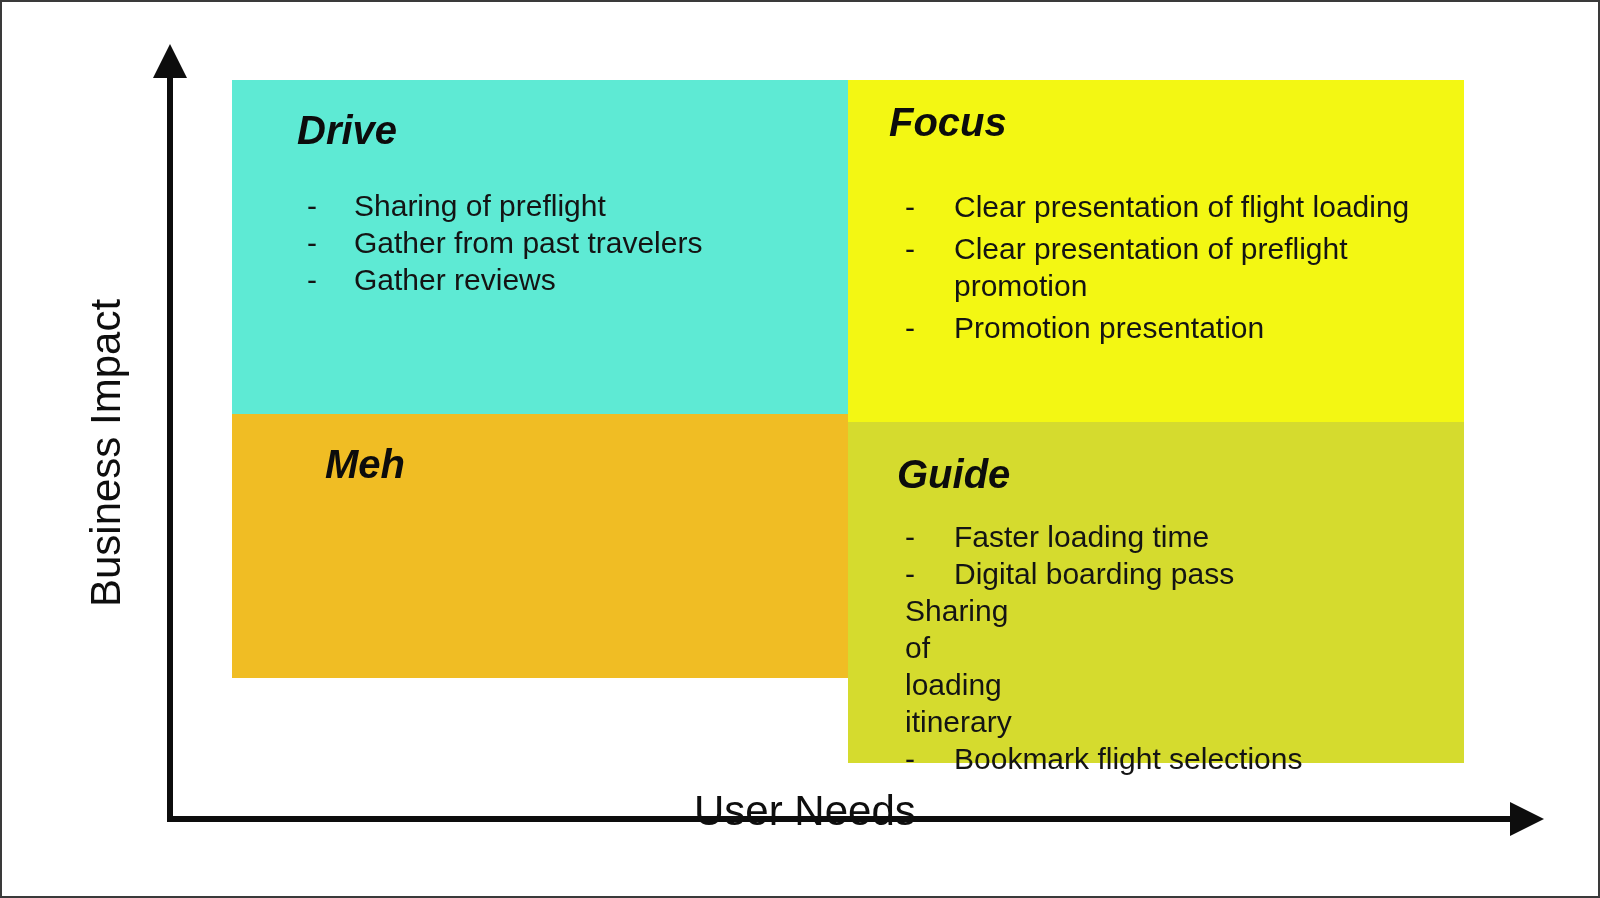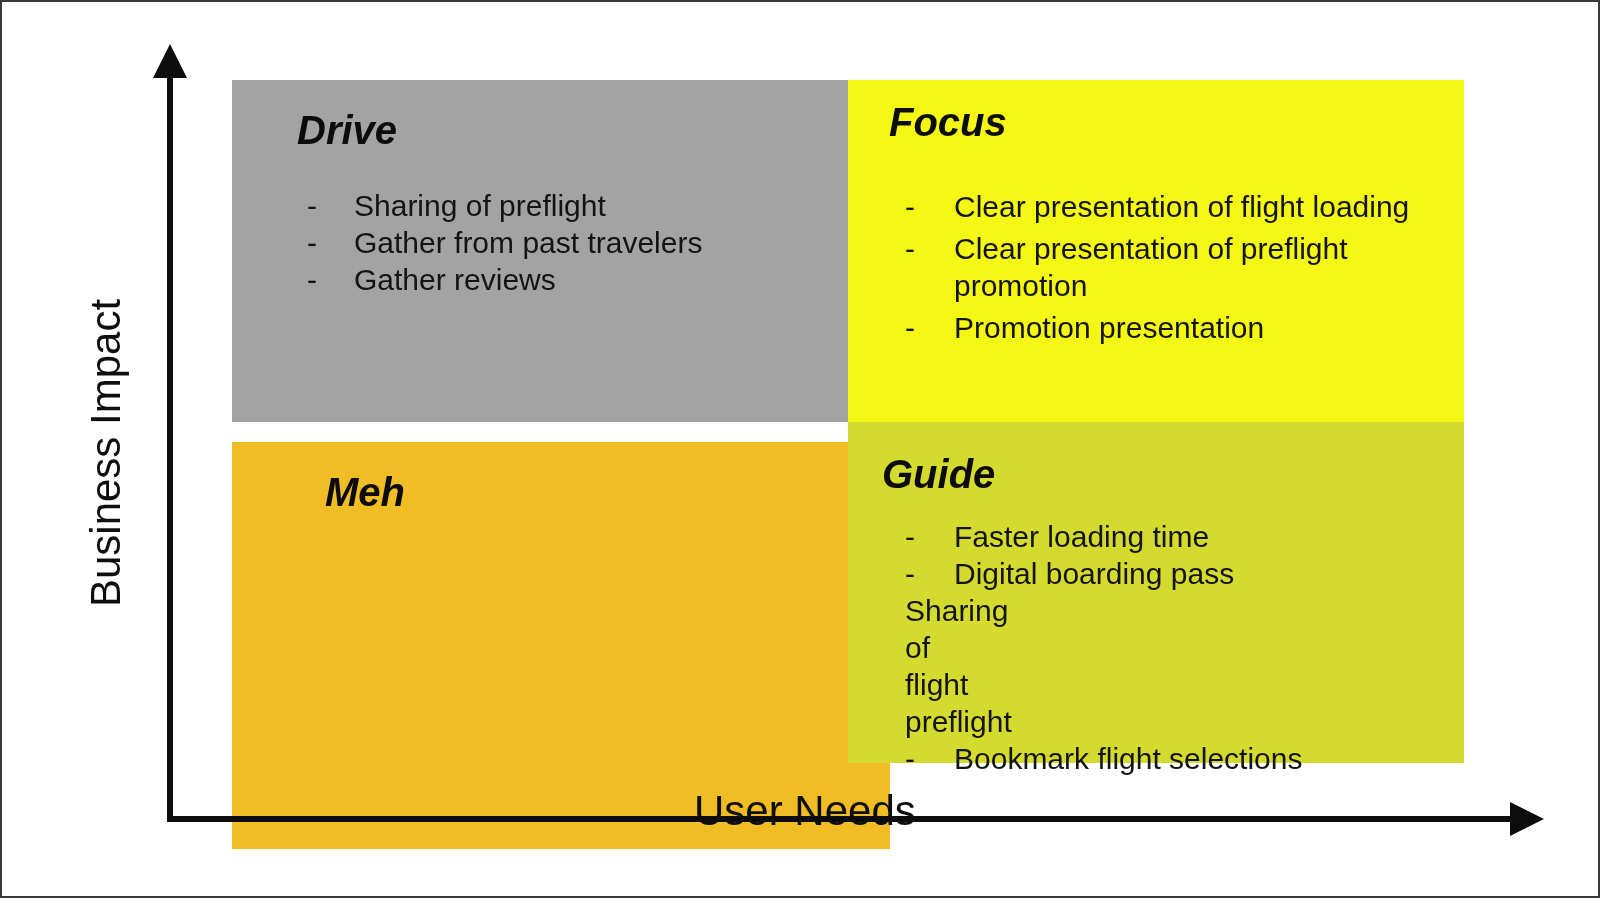--- a/index.html
+++ b/index.html
@@ -9,32 +9,32 @@
     background:#ffffff;
     border:2px solid #3a3a3a;
     box-sizing:border-box;
     overflow:hidden;
     font-family:"Liberation Sans","DejaVu Sans",sans-serif;
     color:#121212;
   }
   .quadrant{position:absolute;}
   #q-drive{left:230px;top:78px;width:616px;height:342px;}
   #q-focus{left:846px;top:78px;width:616px;height:410px;}
-  #q-meh{left:230px;top:440px;width:616px;height:407px;padding-left:42px;}
+  #q-meh{left:230px;top:412px;width:616px;height:264px;}
   #q-guide{left:846px;top:420px;width:616px;height:341px;}
 
   .q-title{
     position:absolute;
     font-size:40px;font-weight:bold;font-style:italic;
     color:#0c0c0c;white-space:nowrap;line-height:1.15;
   }
   #q-drive .q-title{left:65px;top:27px;}
   #q-focus .q-title{left:41px;top:19px;}
   #q-meh  .q-title{left:93px;top:27px;}
-  #q-guide .q-title{left:34px;top:29px;}
+  #q-guide .q-title{left:49px;top:29px;}
 
   .q-list{
     position:absolute;
     font-size:30px;line-height:37px;color:#141414;
   }
   #q-drive .q-list{left:75px;top:107px;width:500px;}
   #q-focus .q-list{left:57px;top:108px;width:520px;}
   #q-guide .q-list{left:57px;top:96px;width:520px;}
 
   .q-item{display:flex;align-items:flex-start;}
@@ -69,21 +69,21 @@
     left:104px;top:451px;
     transform:translate(-50%,-50%) rotate(-90deg);
   }
   #x-axis-label{left:692px;top:786px;}
 </style>
 </head>
 <body>
 
 <div id="canvas">
 
-  <div class="quadrant" id="q-drive" style="background: #a3a3a3;">
+  <div class="quadrant" id="q-drive" style="background: #5eead4;">
     <div class="q-title">Drive</div>
     <div class="q-list">
       <div class="q-item">
         <span class="dash">-</span>
         <span class="item-text">Sharing of preflight</span>
       </div>
       <div class="q-item">
         <span class="dash">-</span>
         <span class="item-text">Gather from past travelers</span>
       </div>
@@ -121,21 +121,21 @@
     <div class="q-list">
       <div class="q-item">
         <span class="dash">-</span>
         <span class="item-text">Faster loading time</span>
       </div>
       <div class="q-item">
         <span class="dash">-</span>
         <span class="item-text">Digital boarding pass</span>
       </div>
       <div class="q-item">
-        <span class="dash">Sharing of flight preflight</span>
+        <span class="dash">Sharing of loading itinerary</span>
       </div>
       <div class="q-item">
         <span class="dash">-</span>
         <span class="item-text">Bookmark flight selections</span>
       </div>
     </div>
   </div>
 
   <div class="axis-line" id="y-axis-line"></div>
   <div class="arrowhead" id="y-arrowhead"></div>

